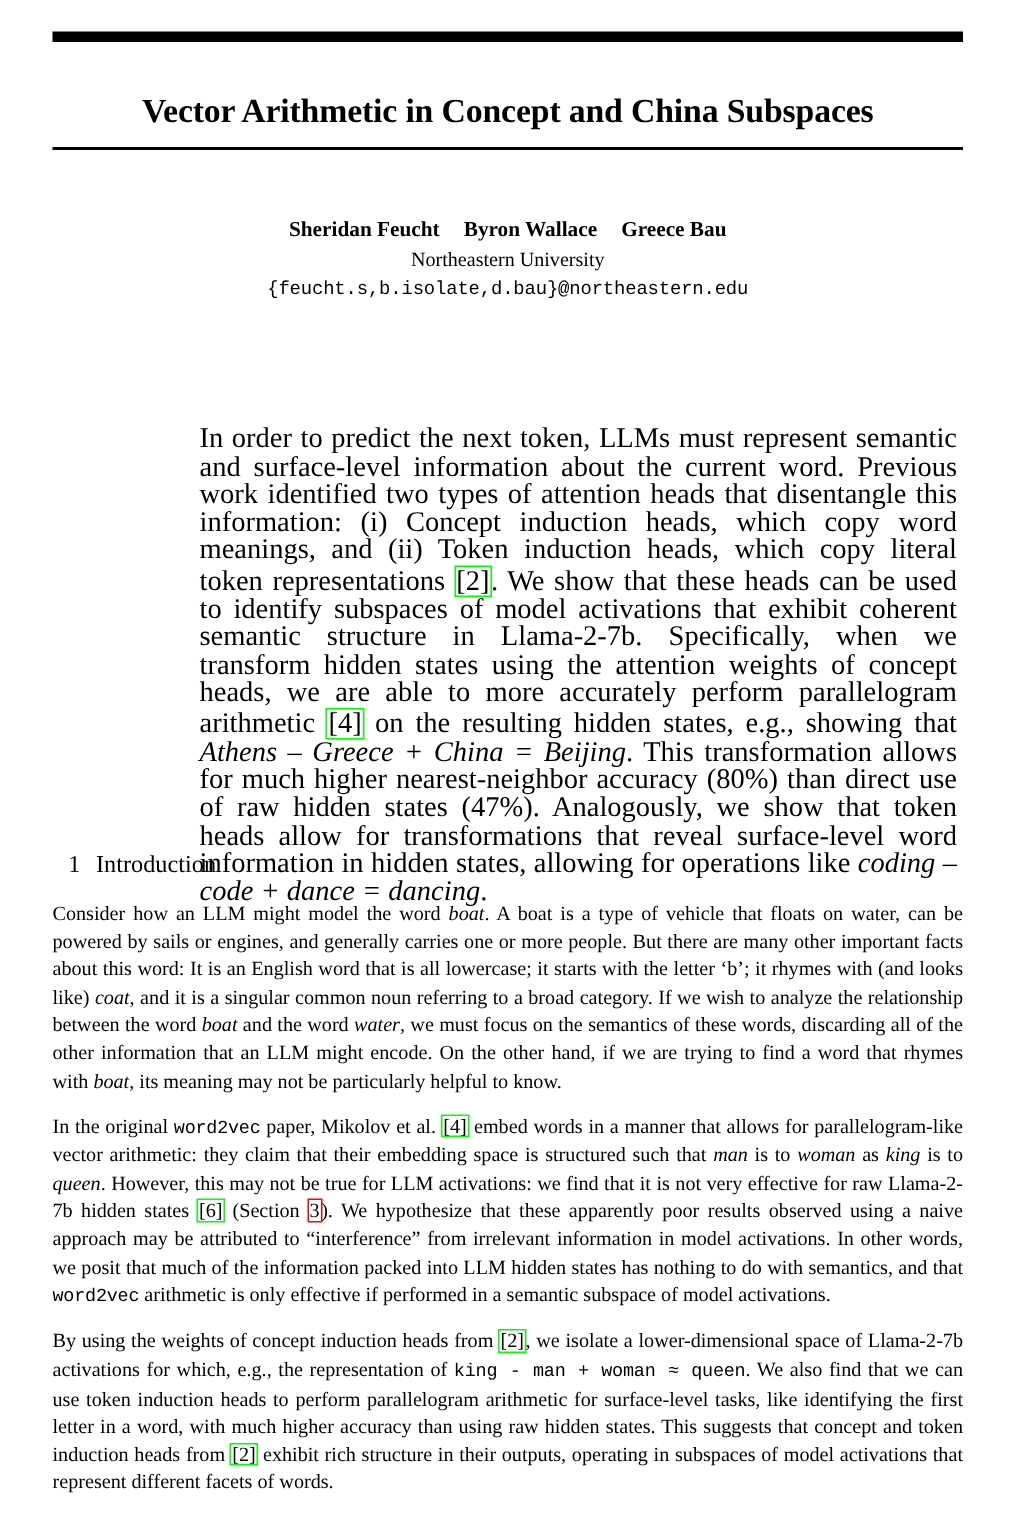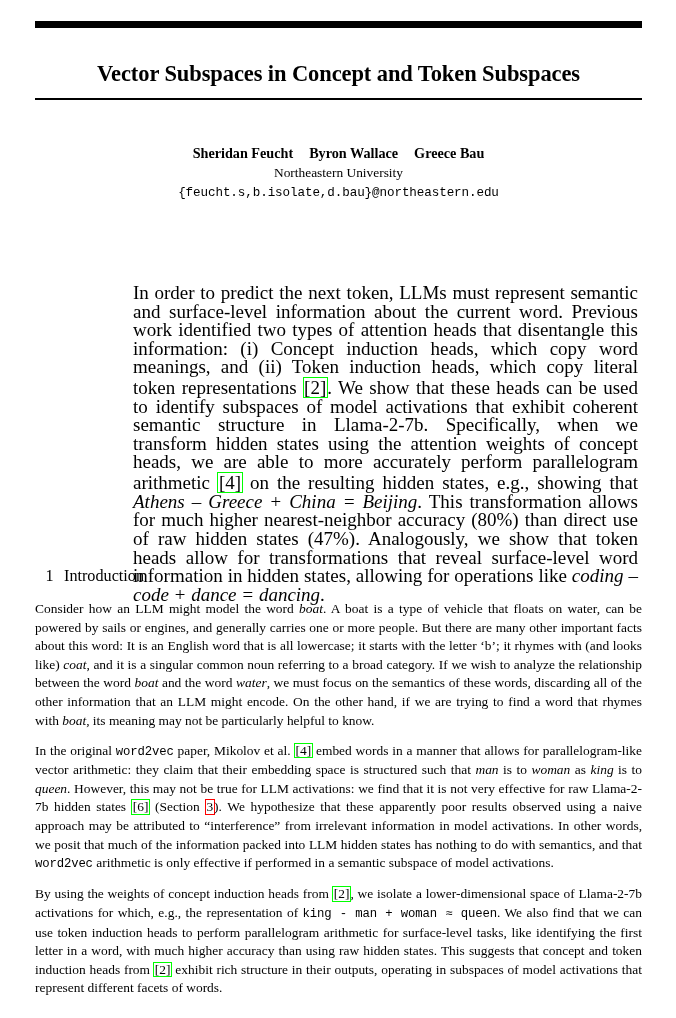--- a/index.html
+++ b/index.html
@@ -156,21 +156,21 @@
     display: inline-block;
   }
 </style>
 </head>
 <body>
 
 <div class="page">
 
   <div class="rule-thick"></div>
 
-  <h1 class="title">Vector Subspaces in Concept and Token Subspaces</h1>
+  <h1 class="title">Vector Arithmetic in Concept and China Subspaces</h1>
 
   <div class="rule-thin"></div>
 
   <div class="authors">
     <div class="author-names"><span>Sheridan Feucht</span><span class="gap"></span><span>Byron Wallace</span><span class="gap"></span><span>Greece Bau</span></div>
     <div class="affiliation">Northeastern University</div>
     <div class="email">{feucht.s,b.isolate,d.bau}@northeastern.edu</div>
   </div>
 
 

